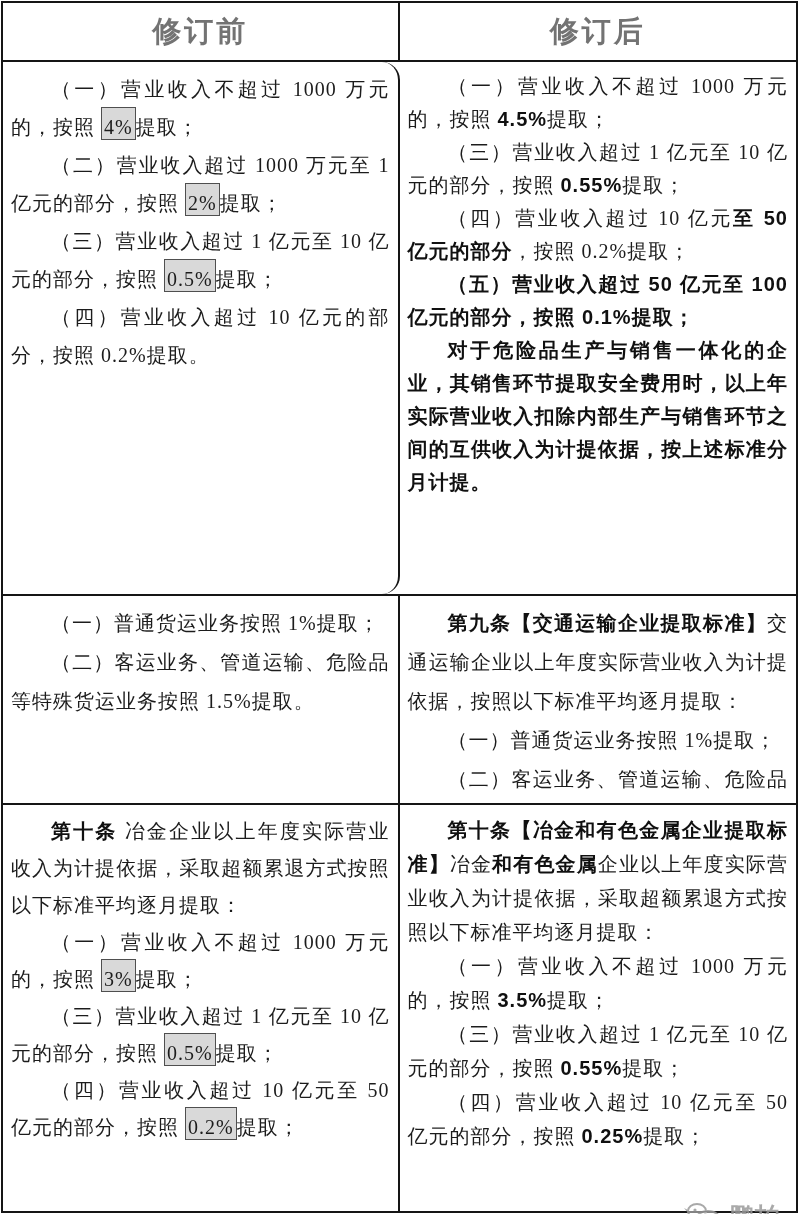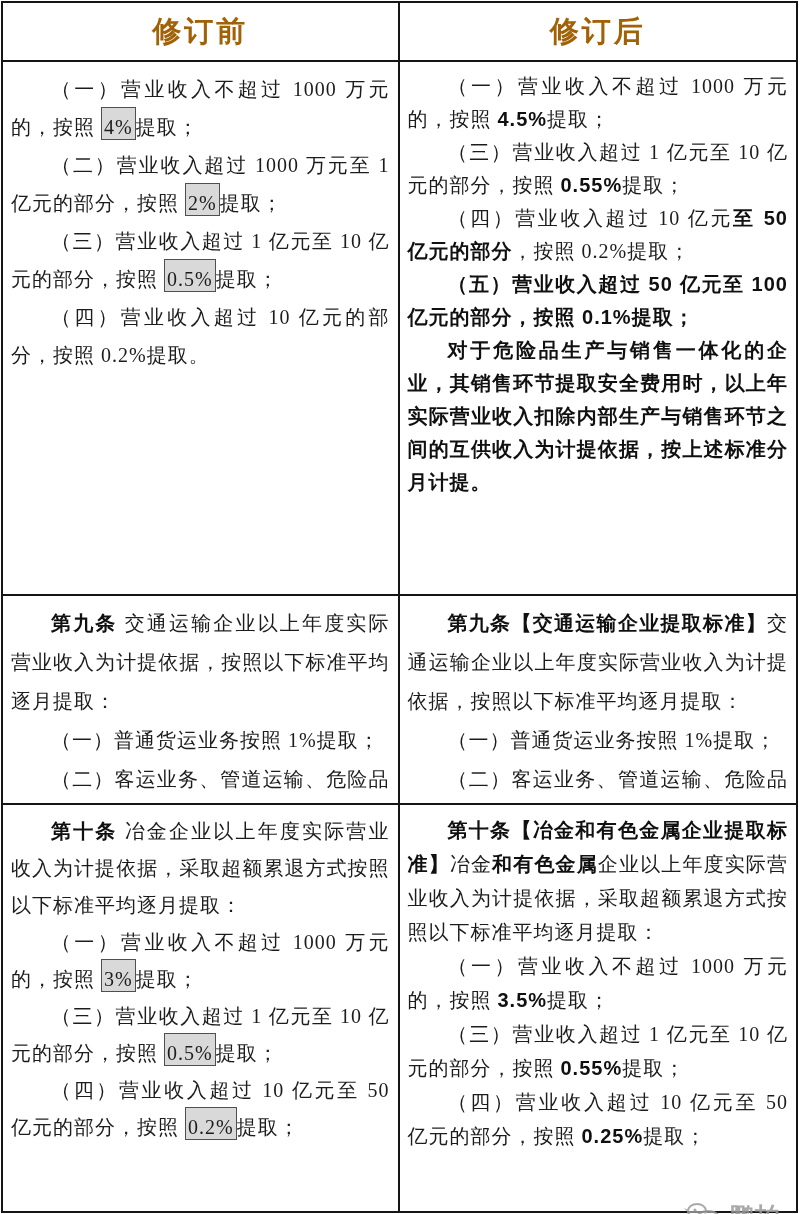--- a/index.html
+++ b/index.html
@@ -23,35 +23,35 @@
     display: grid;
     grid-template-columns: 1fr 1fr;
   }
   .thead { height: 57px; }
   .th {
     display: flex; align-items: center; justify-content: center;
     font-family: "Liberation Sans", "DejaVu Sans", sans-serif;
     font-weight: 700;
     font-size: 29px;
     letter-spacing: 3px;
-    color: #a16207;
+    color: #737373;
   }
   .th:first-child { border-right: 2px solid #151515; }
   .tr { border-top: 2px solid #151515; }
   .td {
     padding: 8px 8px 0 8px;
     font-size: 20px;
     letter-spacing: 1px;
     overflow: hidden;
   }
   .td-before { border-right: 2px solid #151515; }
   .tr-0 .td { height: 532px; }
   .tr-1 .td { height: 207px; }
   .tr-2 .td { height: 410px; }
-  .tr-0 .td-before { line-height: 38px; }
+  .tr-0 .td-before { line-height: 38px; border-radius: 18px; }
   .tr-0 .td-after  { line-height: 33px; }
   .tr-1 .td { line-height: 39px; }
   .tr-2 .td-before { line-height: 37px; }
   .tr-2 .td-after  { line-height: 34px; border-radius: 21px; }
 
   p.para {
     text-indent: 2em;
     text-align: justify;
   }
   .seg-n { }
@@ -102,21 +102,20 @@
           <div class="td td-after">
             <p class="para"><span class="seg-n">（一）营业收入不超过 1000 万元的，按照 </span><span class="seg-b">4.5%</span><span class="seg-n">提取；</span></p>
             <p class="para"><span class="seg-n">（三）营业收入超过 1 亿元至 10 亿元的部分，按照 </span><span class="seg-b">0.55%</span><span class="seg-n">提取；</span></p>
             <p class="para"><span class="seg-n">（四）营业收入超过 10 亿元</span><span class="seg-b">至 50 亿元的部分</span><span class="seg-n">，按照 0.2%提取；</span></p>
             <p class="para"><span class="seg-b">（五）营业收入超过 50 亿元至 100 亿元的部分，按照 0.1%提取；</span></p>
             <p class="para"><span class="seg-b">对于危险品生产与销售一体化的企业，其销售环节提取安全费用时，以上年实际营业收入扣除内部生产与销售环节之间的互供收入为计提依据，按上述标准分月计提。</span></p>
           </div>
         </div>
         <div class="tr tr-1">
           <div class="td td-before">
-            <p class="para"><span class="seg-b">第九条</span><span class="seg-n"> 交通运输企业以上年度实际营业收入为计提依据，按照以下标准平均逐月提取：</span></p>
             <p class="para"><span class="seg-n">（一）普通货运业务按照 1%提取；</span></p>
             <p class="para"><span class="seg-n">（二）客运业务、管道运输、危险品等特殊货运业务按照 1.5%提取。</span></p>
           </div>
           <div class="td td-after">
             <p class="para"><span class="seg-b">第九条【交通运输企业提取标准】</span><span class="seg-n">交通运输企业以上年度实际营业收入为计提依据，按照以下标准平均逐月提取：</span></p>
             <p class="para"><span class="seg-n">（一）普通货运业务按照 1%提取；</span></p>
             <p class="para"><span class="seg-n">（二）客运业务、管道运输、危险品等特殊货运业务按照 1.5%提取。</span></p>
           </div>
         </div>
         <div class="tr tr-2">

